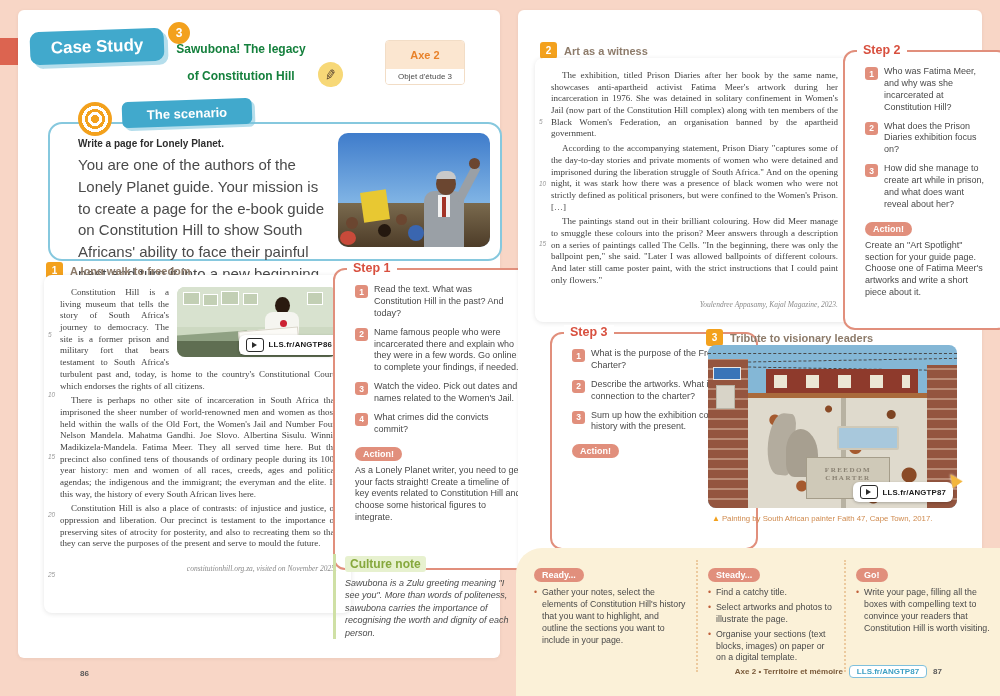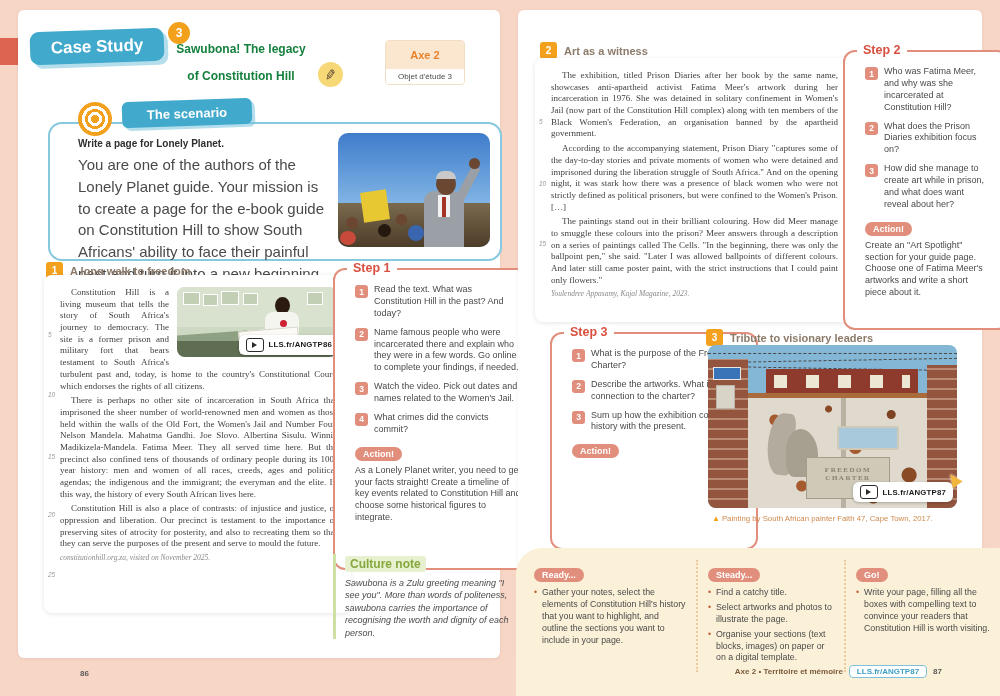--- a/index.html
+++ b/index.html
@@ -57,21 +57,21 @@
     font-size:10px;display:flex;align-items:center;justify-content:center;}
   .sec-label{font-weight:bold;font-size:11px;color:#8d7b6a;}
 
   
   .text-card{position:absolute;background:#fff;border-radius:8px;box-shadow:0 1px 5px rgba(0,0,0,.10);
     padding:12px 14px 8px 16px;font-family:"Liberation Serif",serif;font-size:9px;line-height:1.3;
     color:#3f3f3f;text-align:justify;}
   .text-card p{margin:0 0 3px;text-indent:11px;}
   .linenum{position:absolute;left:4px;width:10px;font-size:6.5px;font-style:italic;color:#9a9a9a;
     font-family:"Liberation Sans",sans-serif;}
-  .source-line{text-align:left;font-style:italic;font-size:7.5px;color:#8a8a8a;margin-top:3px;
+  .source-line{text-align:right;font-style:italic;font-size:7.5px;color:#8a8a8a;margin-top:14px;
     font-family:"Liberation Serif",serif;}
   .card1{left:26px;top:265px;width:277px;height:318px;}
   .card2{left:17px;top:48px;width:287px;height:244px;}
 
   .photo-float{float:right;width:160px;height:70px;margin:0 0 4px 8px;position:relative;}
   .photo-reading{position:absolute;inset:0;border-radius:8px;overflow:hidden;background:#cdd9c2;}
   .pr-wall{position:absolute;top:0;left:0;right:0;height:40px;background:#d8e2cf;}
   .pr-frame{position:absolute;border:1px solid #fff;background:#c2cfb4;}
   .pr-bench{position:absolute;bottom:0;left:0;right:0;height:16px;background:#5f6e52;}
   .pr-desk{position:absolute;bottom:10px;left:0;width:70px;height:14px;background:#8fa183;transform:skewY(-4deg);}

